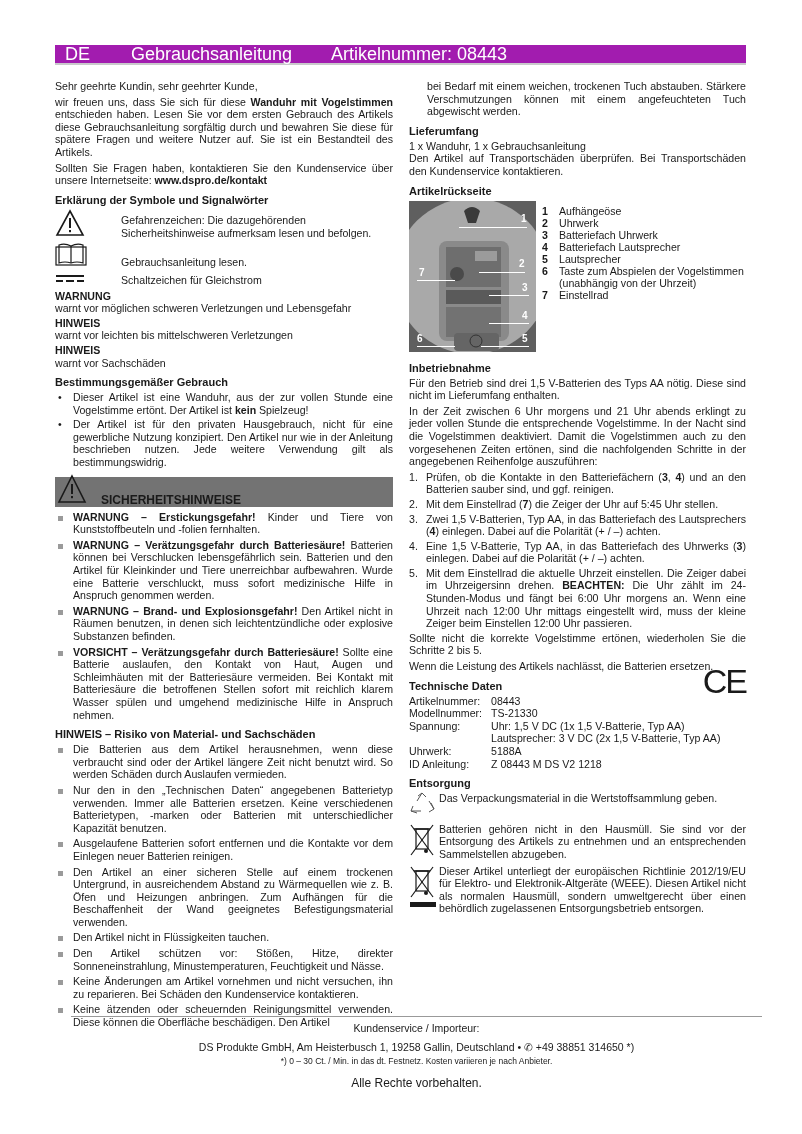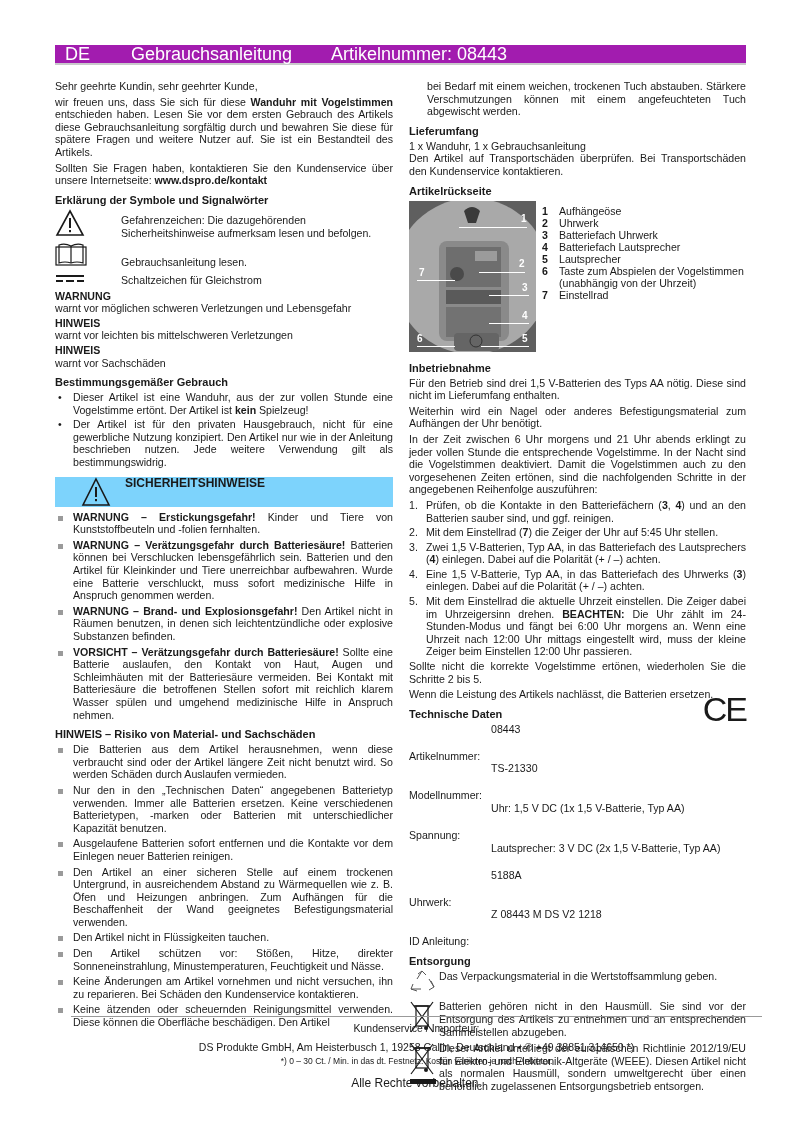--- a/index.html
+++ b/index.html
@@ -17,32 +17,32 @@
   .sym .tx{flex:1;}
   .sig{display:flex;margin-bottom:2px;flex-direction:column;}
   .sig .k{width:68px;flex:none;font-weight:bold;}
   .sig .tx{flex:1;}
   ul.dot{list-style:none;margin:0;padding:0;}
   ul.dot li{position:relative;padding-left:18px;margin-bottom:2px;text-align:justify;}
   ul.dot li:before{content:"•";position:absolute;left:3px;top:0;}
   ul.sq{list-style:none;margin:0;padding:0;}
   ul.sq li{position:relative;padding-left:18px;margin-bottom:3px;text-align:justify;}
   ul.sq li:before{content:"";position:absolute;left:3px;top:5px;width:5px;height:5px;background:#9a9a9a;}
-  .safety{background:#7dd3fc;height:30px;display:flex;align-items:flex-start;margin:8px 0 4px 0;padding-left:24px;}
+  .safety{background:#737373;height:30px;display:flex;align-items:flex-end;margin:8px 0 4px 0;}
   .safety .t{font-weight:bold;font-size:12px;margin-left:14px;}
   ol{margin:0;padding:0;list-style:none;}
   ol li{position:relative;padding-left:17px;margin-bottom:2px;text-align:justify;}
   ol li .n{position:absolute;left:0;top:0;}
   .photo-wrap{display:flex;margin-top:3px;}
   .photo{width:127px;height:151px;background:#7a7a7a;position:relative;flex:none;overflow:hidden;}
   .legend{margin-left:6px;margin-top:4px;}
   .legend .it{display:flex;line-height:12px;}
   .legend .it .n{width:17px;flex:none;font-weight:bold;}
   .td{display:flex;line-height:12.6px;}
-  .td .k{width:82px;flex:none;margin-top:27px;}
+  .td .k{width:82px;flex:none;}
   .disp{display:flex;align-items:flex-start;margin-bottom:4px;}
   .disp .ic{width:30px;flex:none;}
   .disp .tx{flex:1;text-align:justify;}
   .footer{position:absolute;left:71px;top:1016px;width:691px;border-top:1px solid #999;text-align:center;}
   .footer .l1{font-size:10.5px;margin-top:5px;}
   .footer .l2{font-size:10.5px;margin-top:6px;}
   .footer .l3{font-size:8.5px;margin-top:2px;}
   .footer .l4{font-size:12px;margin-top:9px;}
   .ce{position:absolute;font-size:34px;font-weight:normal;letter-spacing:-2px;}
   .plabel{position:absolute;color:#fff;font-weight:bold;font-size:10px;}
@@ -201,21 +201,20 @@
         </div>
       <div class="it">
           <span class="n">7</span>
           <span>Einstellrad</span>
         </div>
     </div>
   </div>
 
   <h3 style="margin-top:9px">Inbetriebnahme</h3>
   <p>Für den Betrieb sind drei 1,5 V-Batterien des Typs AA nötig. Diese sind nicht im Lieferumfang enthalten.</p>
-  <p>Weiterhin wird ein Nagel oder anderes Befestigungsmaterial zum Aufhängen der Uhr benötigt.</p>
   <p>In der Zeit zwischen 6 Uhr morgens und 21 Uhr abends erklingt zu jeder vollen Stunde die entsprechende Vogelstimme. In der Nacht sind die Vogelstimmen deaktiviert. Damit die Vogelstimmen auch zu den vorgesehenen Zeiten ertönen, sind die nachfolgenden Schritte in der angegebenen Reihenfolge auszuführen:</p>
   <ol>
     <li><span class="n">1.</span><span>Prüfen, ob die Kontakte in den Batteriefächern (</span><b>3</b><span>, </span><b>4</b><span>) und an den Batterien sauber sind, und ggf. reinigen.</span></li>
     <li><span class="n">2.</span><span>Mit dem Einstellrad (</span><b>7</b><span>) die Zeiger der Uhr auf 5:45 Uhr stellen.</span></li>
     <li><span class="n">3.</span><span>Zwei 1,5 V-Batterien, Typ AA, in das Batteriefach des Lautsprechers (</span><b>4</b><span>) einlegen. Dabei auf die Polarität (+ / –) achten.</span></li>
     <li><span class="n">4.</span><span>Eine 1,5 V-Batterie, Typ AA, in das Batteriefach des Uhrwerks (</span><b>3</b><span>) einlegen. Dabei auf die Polarität (+ / –) achten.</span></li>
     <li><span class="n">5.</span><span>Mit dem Einstellrad die aktuelle Uhrzeit einstellen. Die Zeiger dabei im Uhrzeigersinn drehen. </span><b>BEACHTEN:</b><span> Die Uhr zählt im 24-Stunden-Modus und fängt bei 6:00 Uhr morgens an. Wenn eine Uhrzeit nach 12:00 Uhr mittags eingestellt wird, muss der kleine Zeiger beim Einstellen 12:00 Uhr passieren.</span></li>
   </ol>
   <p>Sollte nicht die korrekte Vogelstimme ertönen, wiederholen Sie die Schritte 2 bis 5.</p>
   <p>Wenn die Leistung des Artikels nachlässt, die Batterien ersetzen.</p>

